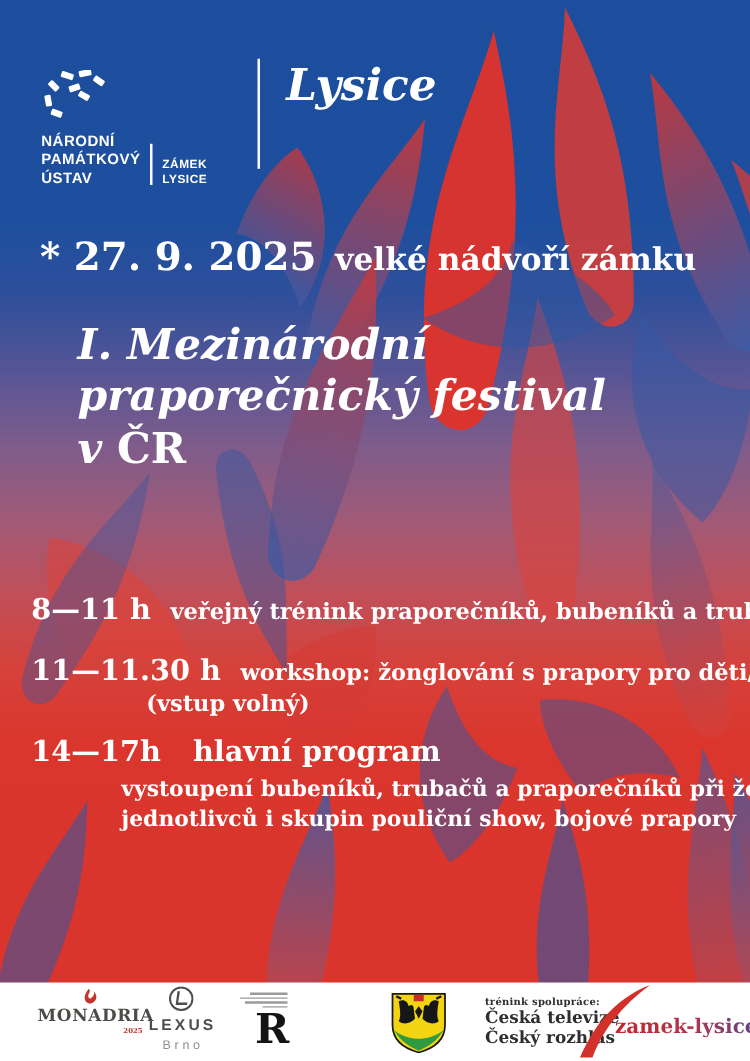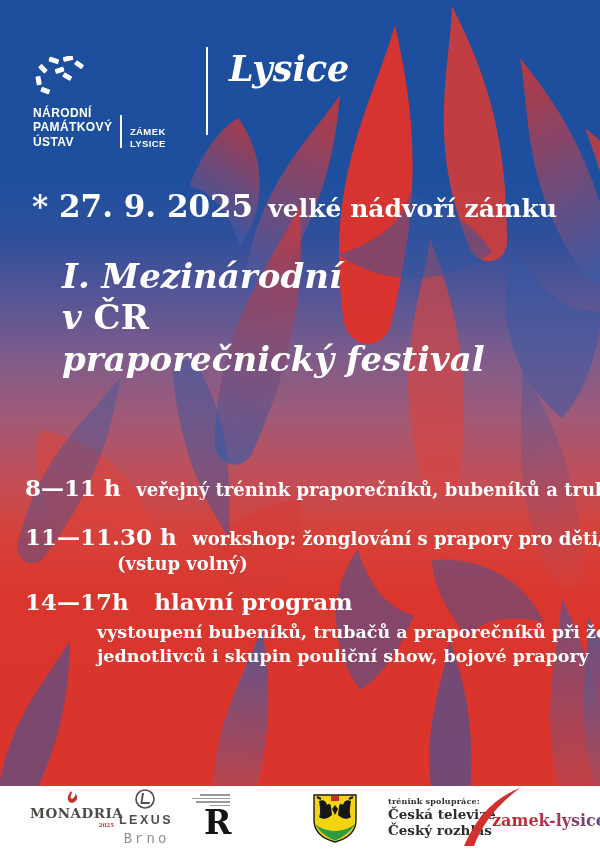--- a/index.html
+++ b/index.html
@@ -47,21 +47,21 @@
   .adm-prices{left:26px;top:730px;color:#fff;font-size:14px;font-weight:bold;letter-spacing:.2px;white-space:nowrap;}
   
   .f-item{position:absolute;z-index:4;}
   .monadria{left:30px;top:791px;width:84px;text-align:center;color:#4b4b47;}
   .monadria .flame{display:block;margin:0 auto;}
   .monadria .name{font-size:13.5px;font-weight:bold;letter-spacing:.5px;line-height:1;}
   .monadria .year{font-size:5.5px;font-weight:bold;color:#c2342c;text-align:right;margin-top:1px;}
   .lexus{left:110px;top:789px;width:70px;text-align:center;}
   .lexus .name{font-family:"Liberation Sans", sans-serif;font-size:12.5px;font-weight:bold;
     letter-spacing:2.5px;color:#4d4d4d;line-height:1.15;margin-left:2px;}
-  .lexus .city{font-family:Liberation Mono, monospace;font-size:14px;letter-spacing:3px;
+  .lexus .city{font-family:Liberation Sans, sans-serif;font-size:10px;letter-spacing:3px;
     color:#8f8f8f;margin-top:4px;margin-left:3px;}
   .rlogo{left:192px;top:794px;width:46px;}
   .rlogo .smallprint{display:flex;flex-direction:column;gap:2px;align-items:flex-end;width:38px;margin-left:0;}
   .rlogo .smallprint div{height:1.5px;background:#9a9a9a;}
   .rlogo .letter{font-size:33px;font-weight:bold;color:#141414;line-height:.9;margin:2px 0 0 12px;}
   .coat{left:312px;top:793px;}
   .media{left:388px;top:796px;color:#2e2e2e;}
   .media .lbl{font-size:8px;font-weight:bold;letter-spacing:.2px;}
   .media .p{font-size:13.5px;font-weight:bold;line-height:1.2;}
   .website{left:460px;top:786px;width:136px;height:62px;}
@@ -154,25 +154,25 @@
     <div>Lysice</div>
   </div>
 
   <div class="layer date-line">
     <span class="date">* 27. 9. 2025</span>
     <span class="venue">velké nádvoří zámku</span>
   </div>
 
   <div class="layer event-title">
     <div>I. Mezinárodní</div>
+    <div>praporečnický festival</div>
     <div>
       <span>v</span>
       <span class="upright">ČR</span>
     </div>
-    <div>praporečnický festival</div>
   </div>
 
   <div class="layer sched row1">
     <span class="time">8—11 h</span>
     <span class="desc">veřejný trénink praporečníků, bubeníků a trubačů</span>
   </div>
 
   <div class="layer sched row2">
     <div>
       <span class="time">11—11.30 h</span>

